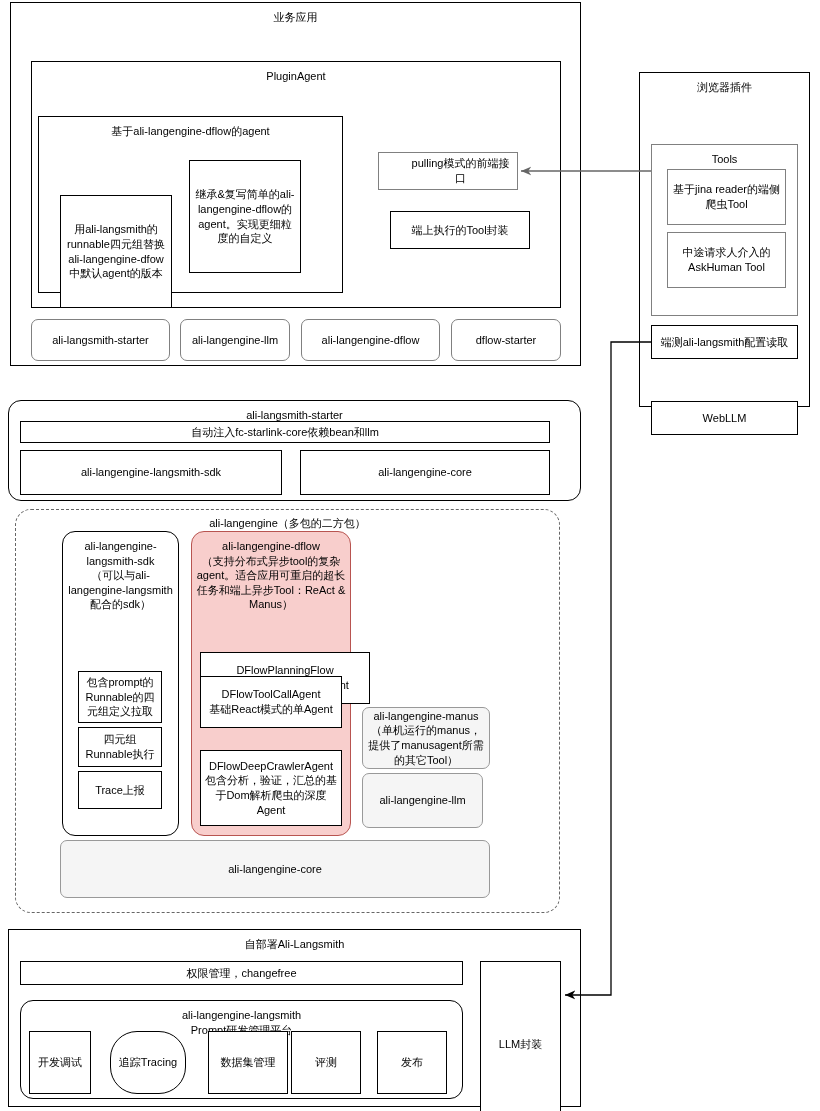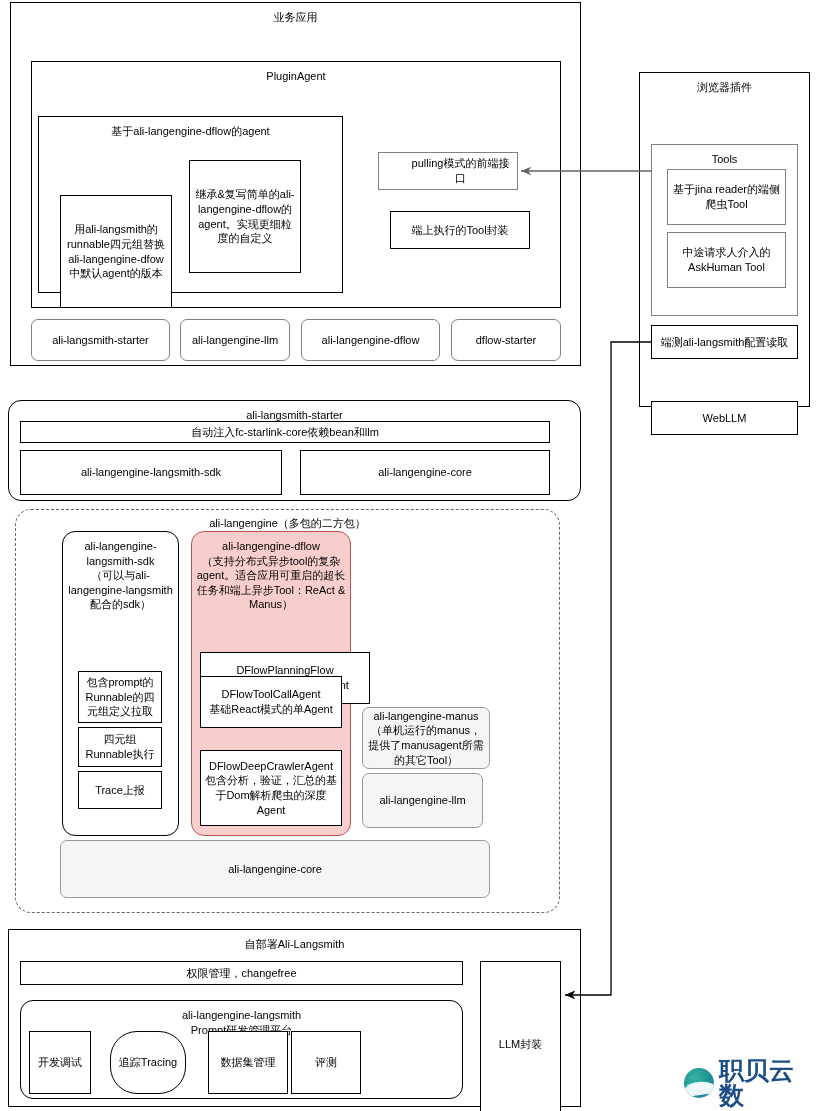--- a/index.html
+++ b/index.html
@@ -176,36 +176,33 @@
 
   <div class="bx r12 ttl" style="left:20px; top:1000px; width:443px; height:99px;">
     <span class="lbl">ali-langengine-langsmith
 Prompt研发管理平台</span>
   </div>
 
   <div class="bx" style="left:29px; top:1031px; width:62px; height:63px;">开发调试</div>
   <div class="bx" style="left:110px; top:1031px; width:76px; height:63px;border-radius:27px;">追踪Tracing</div>
   <div class="bx" style="left:208px; top:1031px; width:80px; height:63px;">数据集管理</div>
   <div class="bx" style="left:291px; top:1031px; width:70px; height:63px;">评测</div>
+  <div class="bx" style="left:377px; top:1031px; width:70px; height:63px;">发布</div>
 
   <div class="bx" style="left:480px; top:961px; width:81px; height:166px;">LLM封装</div>
 
   <svg class="arrows" viewBox="0 0 820 1111" xmlns="http://www.w3.org/2000/svg">
     <defs>
       <marker id="ah-gray" markerWidth="9" markerHeight="9" refX="8" refY="4.5" orient="auto" markerUnits="strokeWidth">
         <path d="M8,4.5 L0,1 L2.4,4.5 L0,8 Z" fill="#666666"></path>
       </marker>
       <marker id="ah-black" markerWidth="9" markerHeight="9" refX="8" refY="4.5" orient="auto" markerUnits="strokeWidth">
         <path d="M8,4.5 L0,1 L2.4,4.5 L0,8 Z" fill="#000000"></path>
       </marker>
     </defs>
 
     <path d="M651,171 L521,171" stroke="#666666" stroke-width="1.3" fill="none" marker-end="url(#ah-gray)"></path>
 
     <path d="M651,342 L611,342 L611,995 L565,995" stroke="#000000" stroke-width="1.3" fill="none" marker-end="url(#ah-black)"></path>
   </svg>
 
-  <div id="wm">
-    <span class="mark"></span>
-    <span class="wtext">职贝云数</span>
-  </div>
 
 </div>
 
 </body></html>

